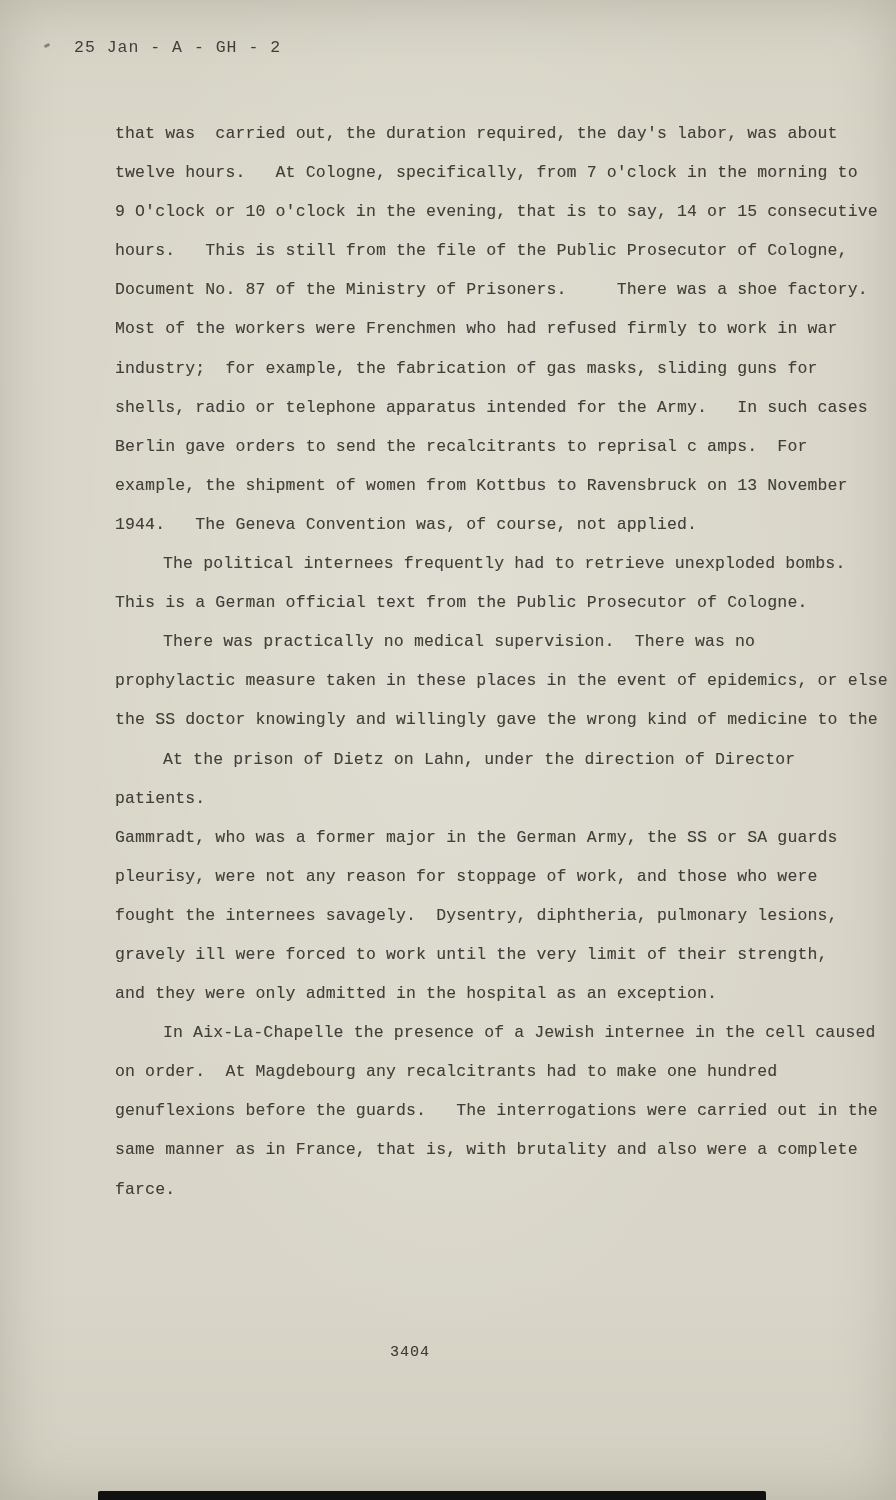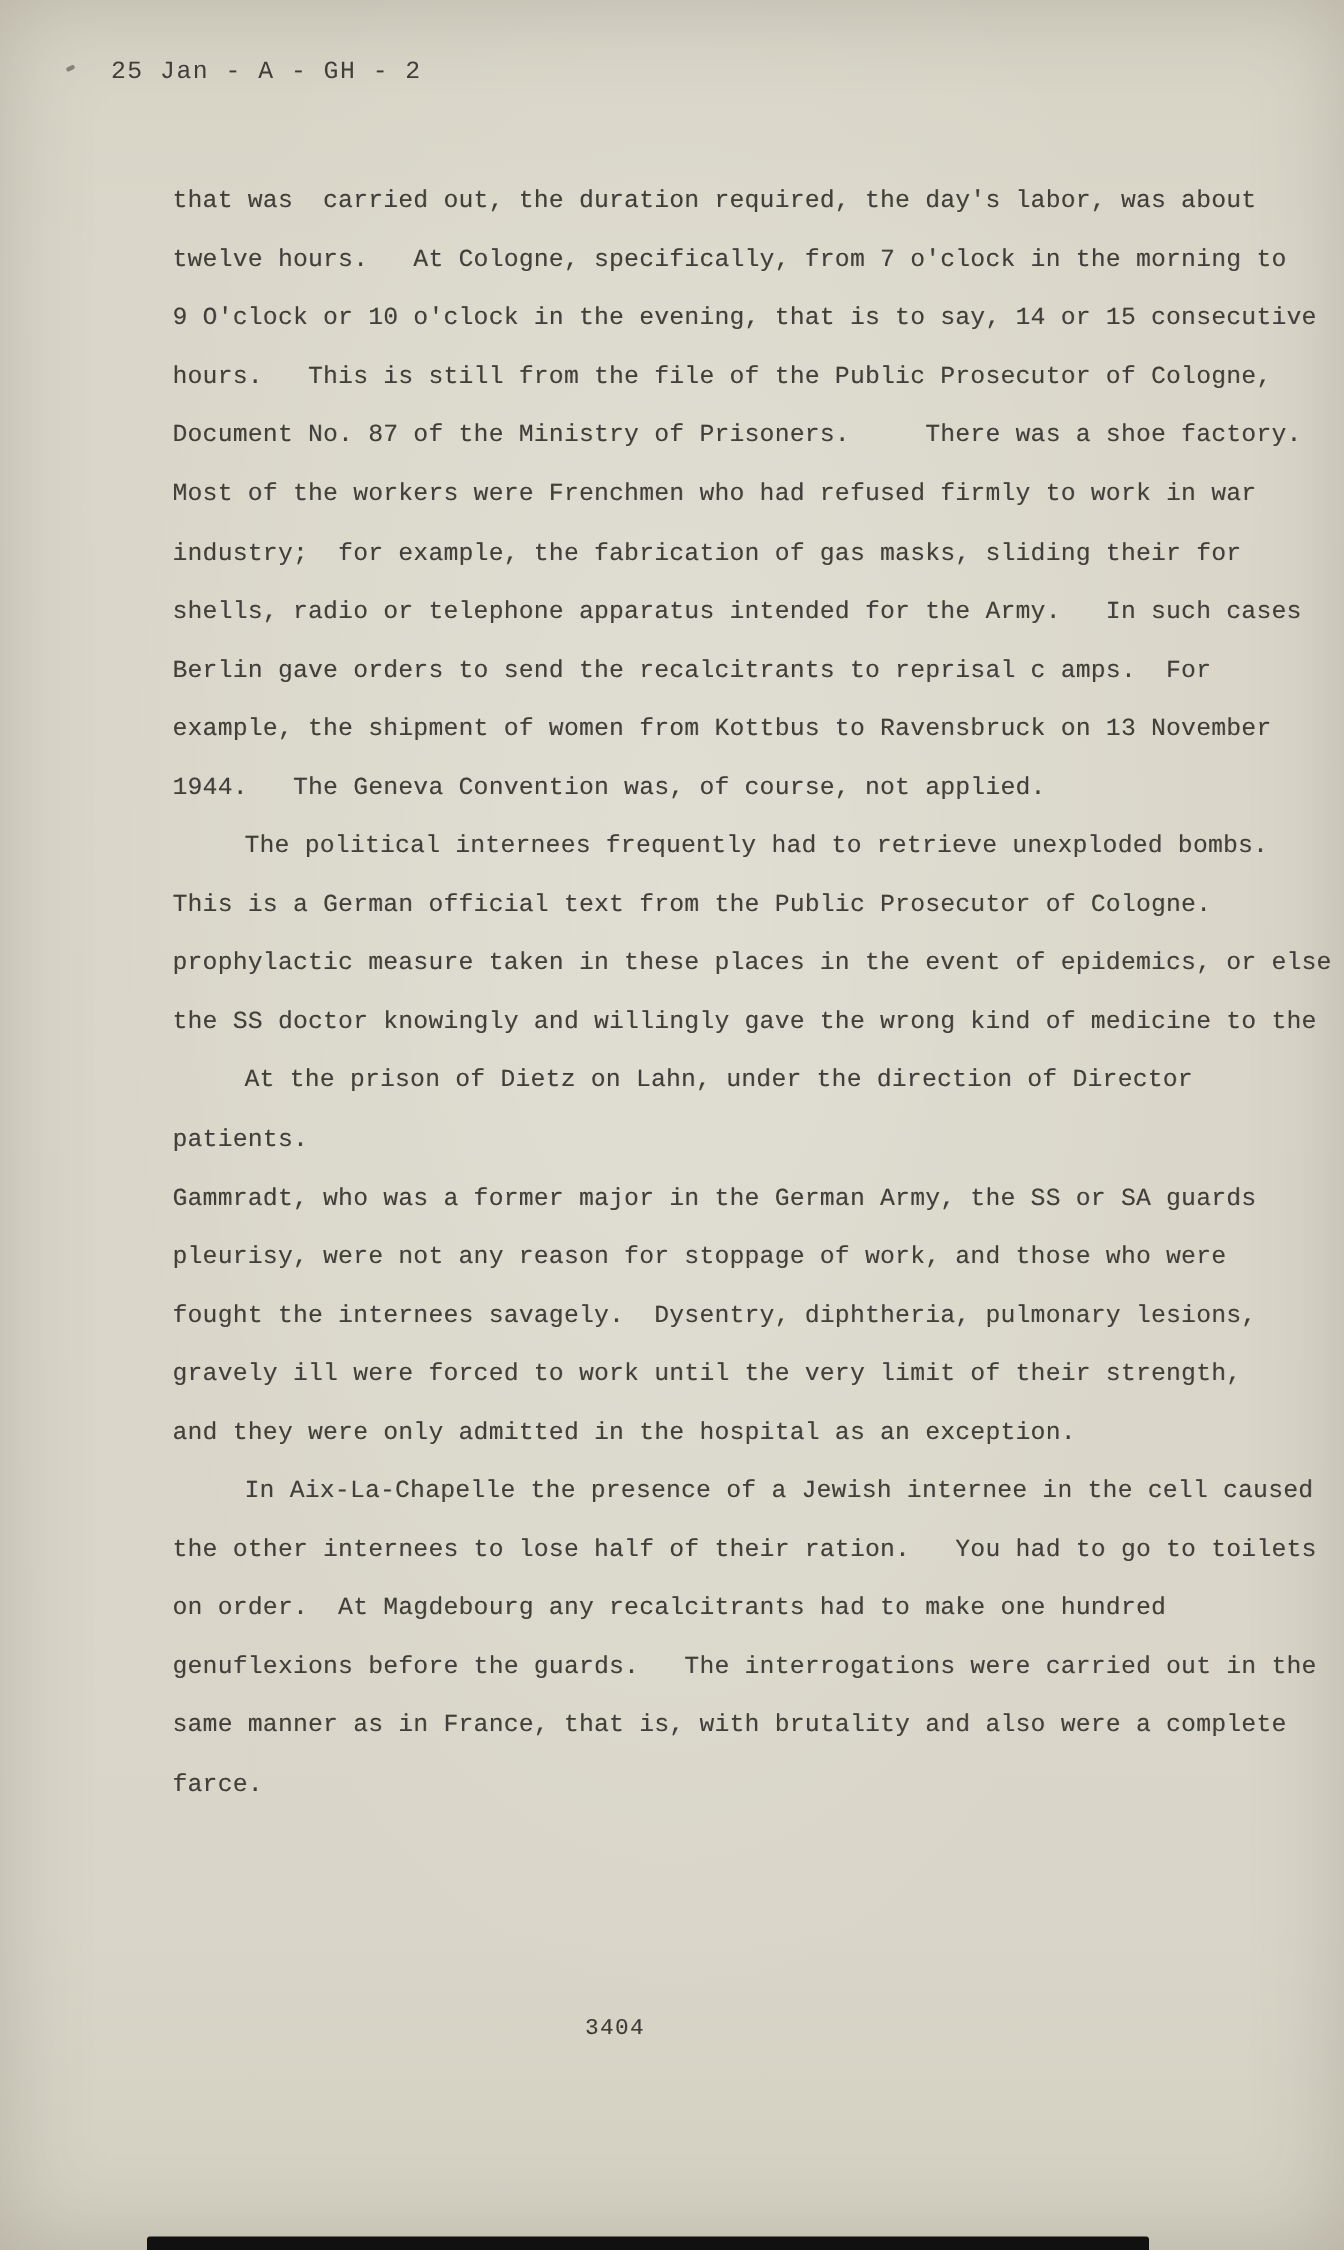--- a/index.html
+++ b/index.html
@@ -88,38 +88,38 @@
 
   <div class="doc-header">25 Jan - A - GH - 2</div>
 
   <div class="doc-body">
       <div class="line">that was  carried out, the duration required, the day's labor, was about</div>
       <div class="line">twelve hours.   At Cologne, specifically, from 7 o'clock in the morning to</div>
       <div class="line">9 O'clock or 10 o'clock in the evening, that is to say, 14 or 15 consecutive</div>
       <div class="line">hours.   This is still from the file of the Public Prosecutor of Cologne,</div>
       <div class="line">Document No. 87 of the Ministry of Prisoners.     There was a shoe factory.</div>
       <div class="line">Most of the workers were Frenchmen who had refused firmly to work in war</div>
-      <div class="line">industry;  for example, the fabrication of gas masks, sliding their for</div>
+      <div class="line">industry;  for example, the fabrication of gas masks, sliding guns for</div>
       <div class="line">shells, radio or telephone apparatus intended for the Army.   In such cases</div>
       <div class="line">Berlin gave orders to send the recalcitrants to reprisal c amps.  For</div>
       <div class="line">example, the shipment of women from Kottbus to Ravensbruck on 13 November</div>
       <div class="line">1944.   The Geneva Convention was, of course, not applied.</div>
       <div class="line indent">The political internees frequently had to retrieve unexploded bombs.</div>
       <div class="line">This is a German official text from the Public Prosecutor of Cologne.</div>
+      <div class="line indent">There was practically no medical supervision.  There was no</div>
       <div class="line">prophylactic measure taken in these places in the event of epidemics, or else</div>
       <div class="line">the SS doctor knowingly and willingly gave the wrong kind of medicine to the</div>
       <div class="line indent">At the prison of Dietz on Lahn, under the direction of Director</div>
       <div class="line">patients.</div>
       <div class="line">Gammradt, who was a former major in the German Army, the SS or SA guards</div>
       <div class="line">pleurisy, were not any reason for stoppage of work, and those who were</div>
       <div class="line">fought the internees savagely.  Dysentry, diphtheria, pulmonary lesions,</div>
       <div class="line">gravely ill were forced to work until the very limit of their strength,</div>
       <div class="line">and they were only admitted in the hospital as an exception.</div>
       <div class="line indent">In Aix-La-Chapelle the presence of a Jewish internee in the cell caused</div>
-      <div class="line">the other internees to lose half of their ration.   You had to go to toilets</div>
       <div class="line">on order.  At Magdebourg any recalcitrants had to make one hundred</div>
       <div class="line">genuflexions before the guards.   The interrogations were carried out in the</div>
       <div class="line">same manner as in France, that is, with brutality and also were a complete</div>
       <div class="line">farce.</div>
     </div>
 
   <div class="page-number">3404</div>
 
   <div class="scan-bottom-bar"></div>
 </div>

